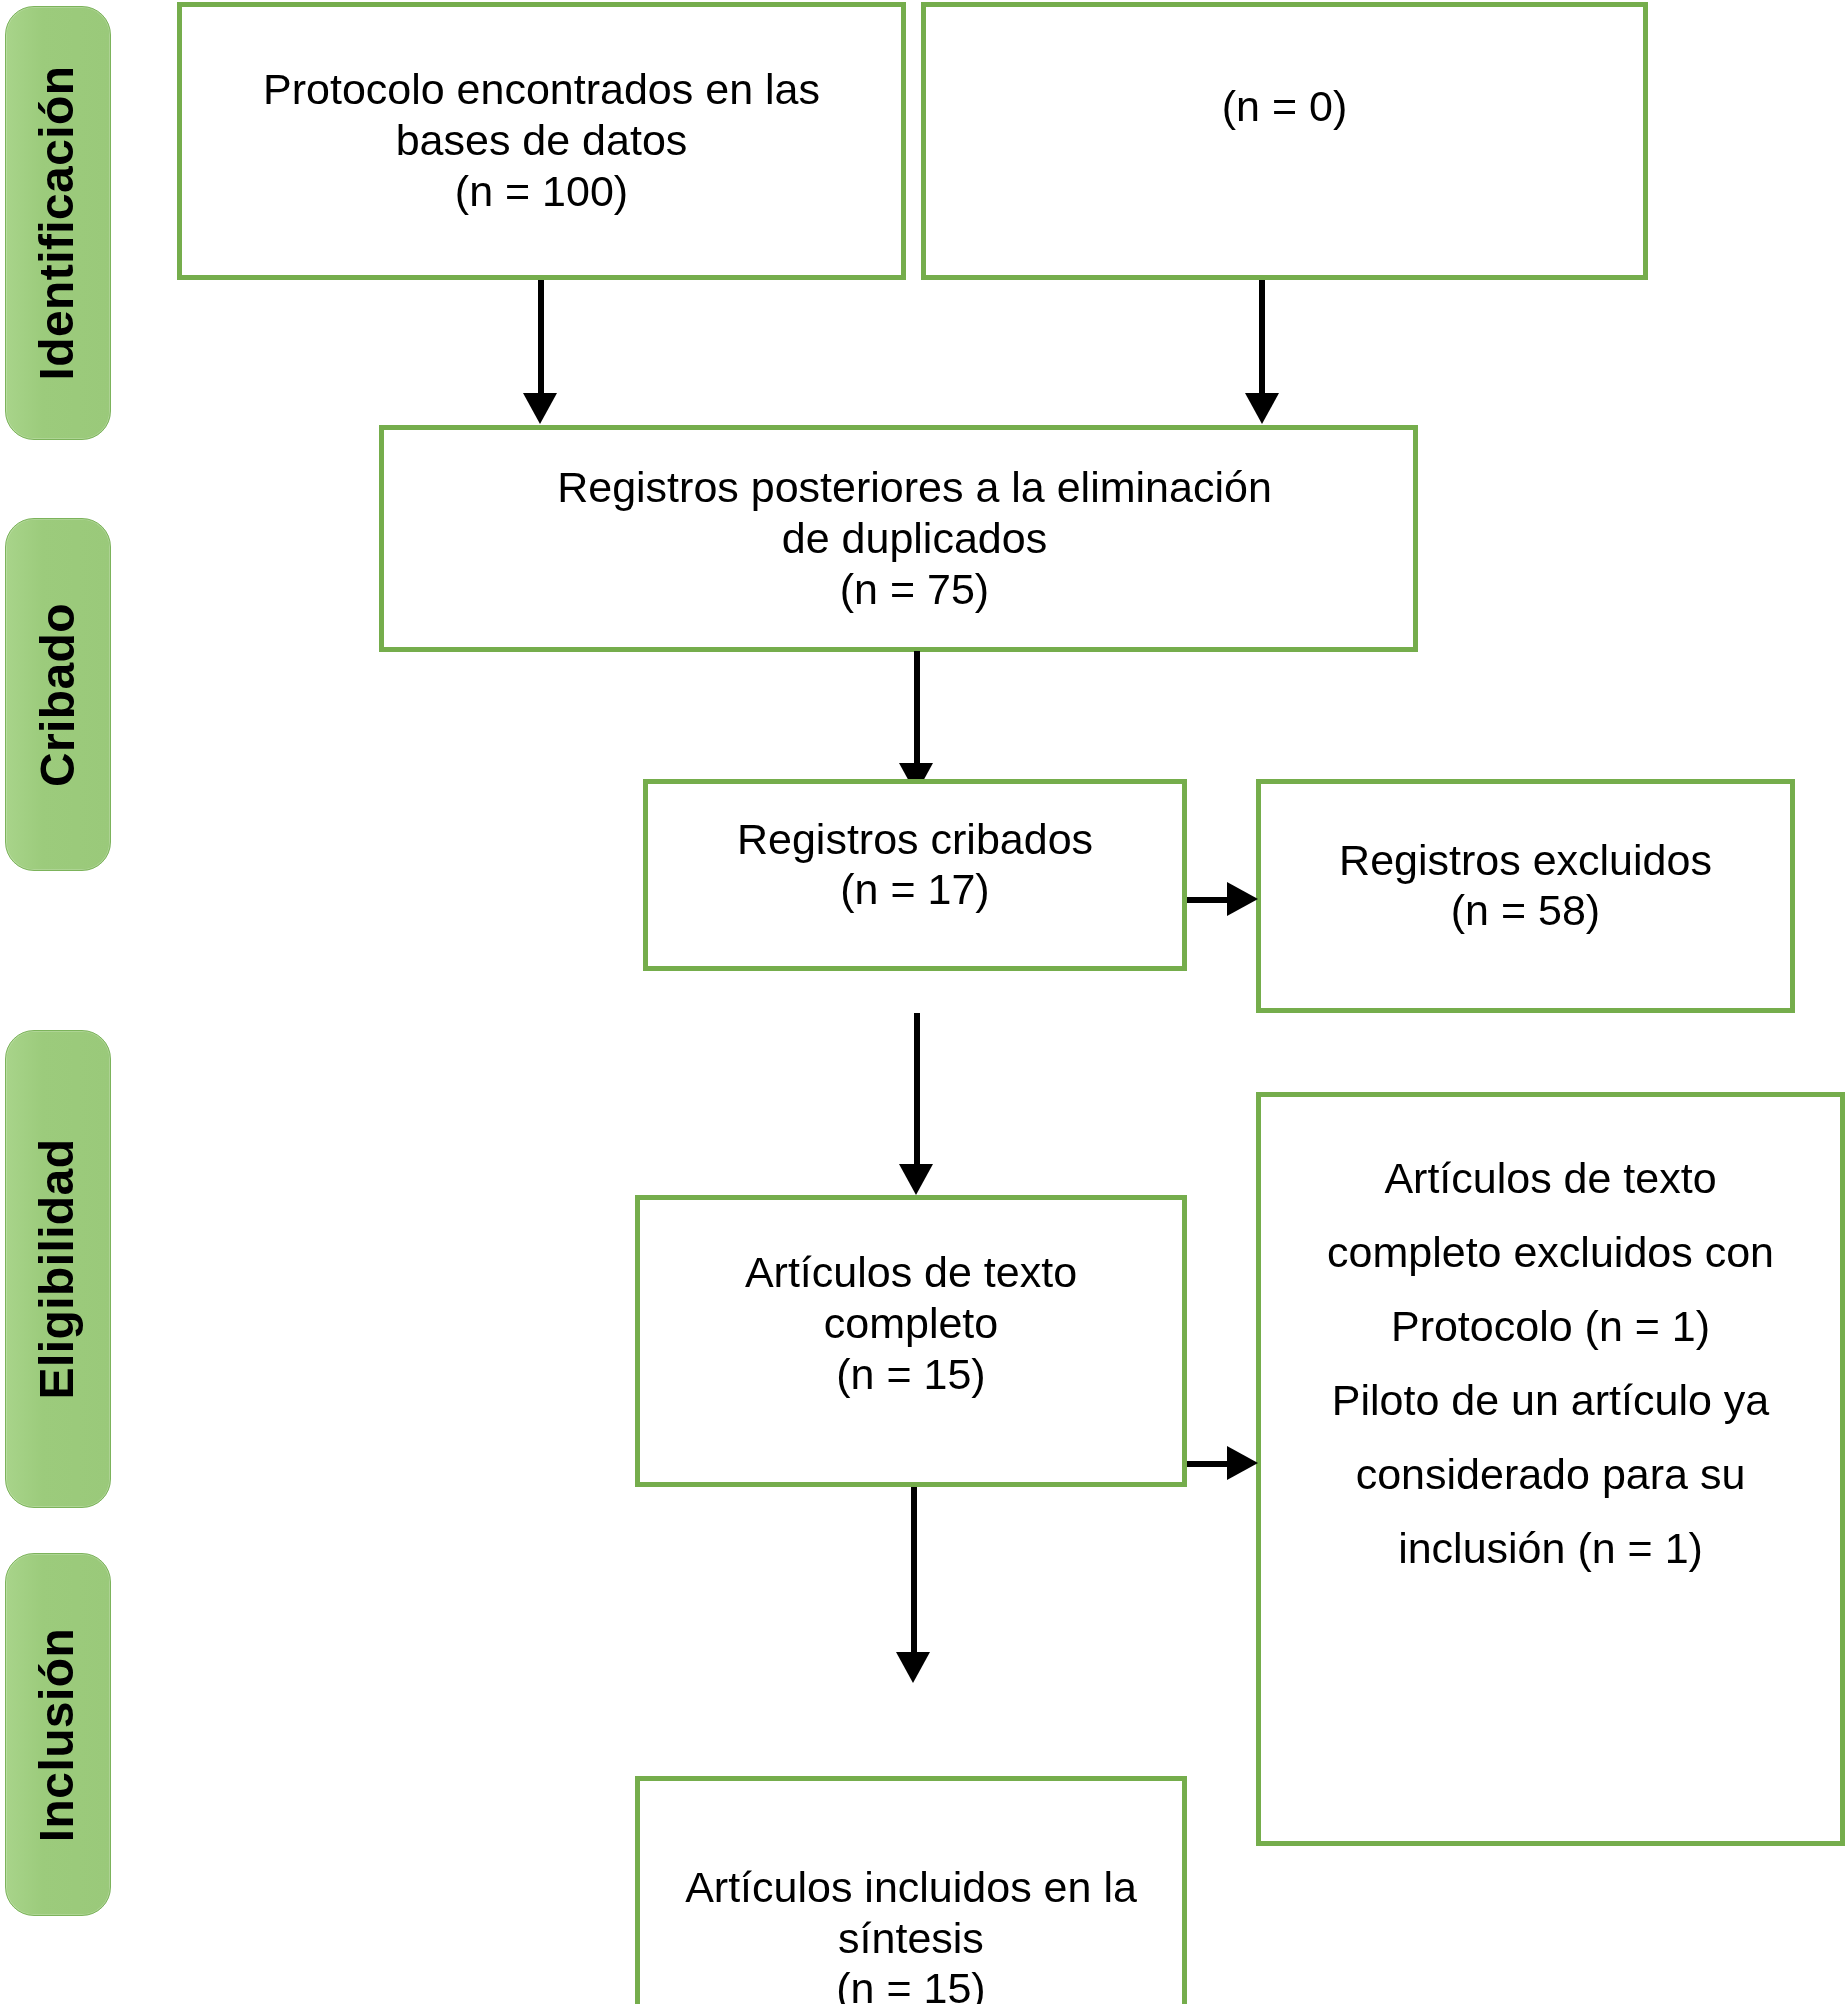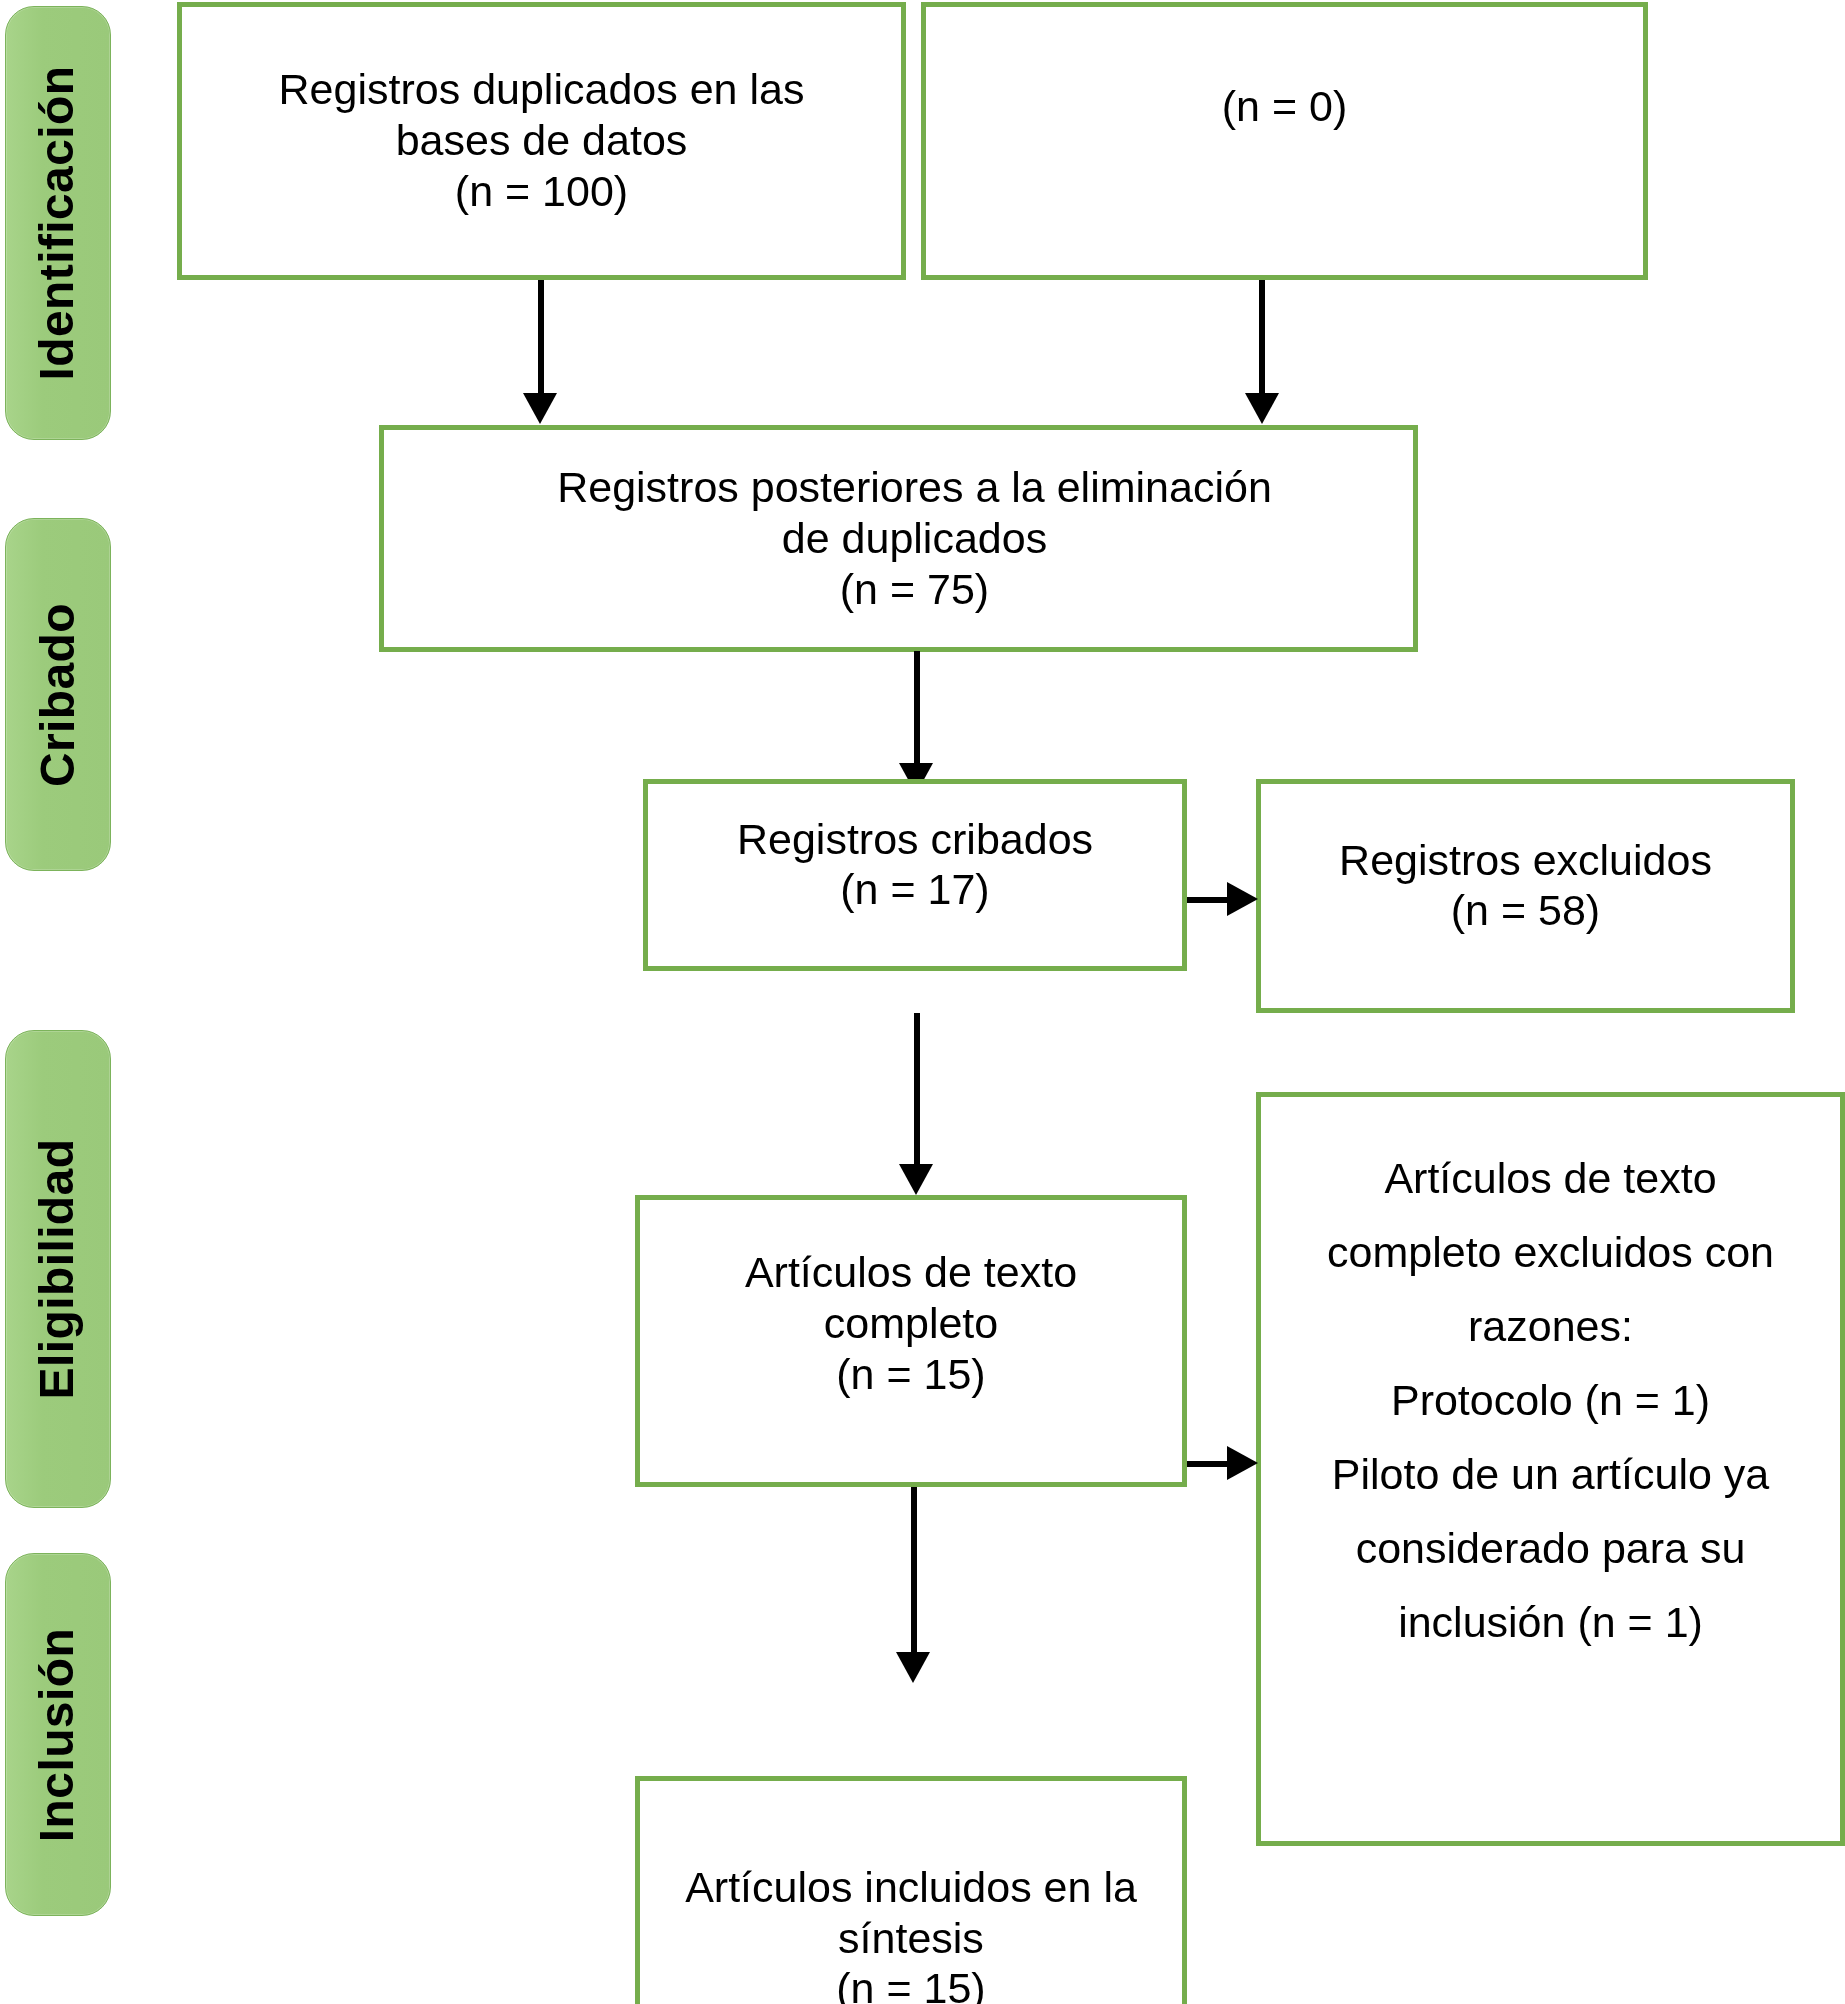--- a/index.html
+++ b/index.html
@@ -97,21 +97,21 @@
   <div class="phase" style="left:4.6px;top:1030px;width:104px;height:476px;">
     <span class="phase-text">Eligibilidad</span>
   </div>
 
   <div class="phase" style="left:4.6px;top:1553px;width:104px;height:361px;">
     <span class="phase-text">Inclusión</span>
   </div>
 
   <div class="node" style="left:177px;top:1.5px;width:729px;height:278px;">
     <div class="txt">
-      <div>Registros duplicados en las</div>
+      <div>Protocolo encontrados en las</div>
       <div>bases de datos</div>
       <div>(n = 100)</div>
     </div>
   </div>
 
   <div class="node" style="left:921px;top:1.5px;width:727px;height:278px;">
     <div class="txt" style="margin-top:-68px;">
       <div>(n = 0)</div>
     </div>
   </div>
@@ -158,21 +158,20 @@
       <div>Artículos de texto</div>
       <div>completo</div>
       <div>(n = 15)</div>
     </div>
   </div>
 
   <div class="node loose" style="left:1256px;top:1092px;width:589px;height:754px;align-items:flex-start;">
     <div class="txt" style="padding-top:45px;">
       <div>Artículos de texto</div>
       <div>completo excluidos con</div>
-      <div>razones:</div>
       <div>Protocolo (n = 1)</div>
       <div>Piloto de un artículo ya</div>
       <div>considerado para su</div>
       <div>inclusión (n = 1)</div>
     </div>
   </div>
 
   <div class="hline" style="left:1187px;top:1461px;width:43px;"></div>
   <div class="arrow-right" style="left:1227px;top:1446px;"></div>
 

